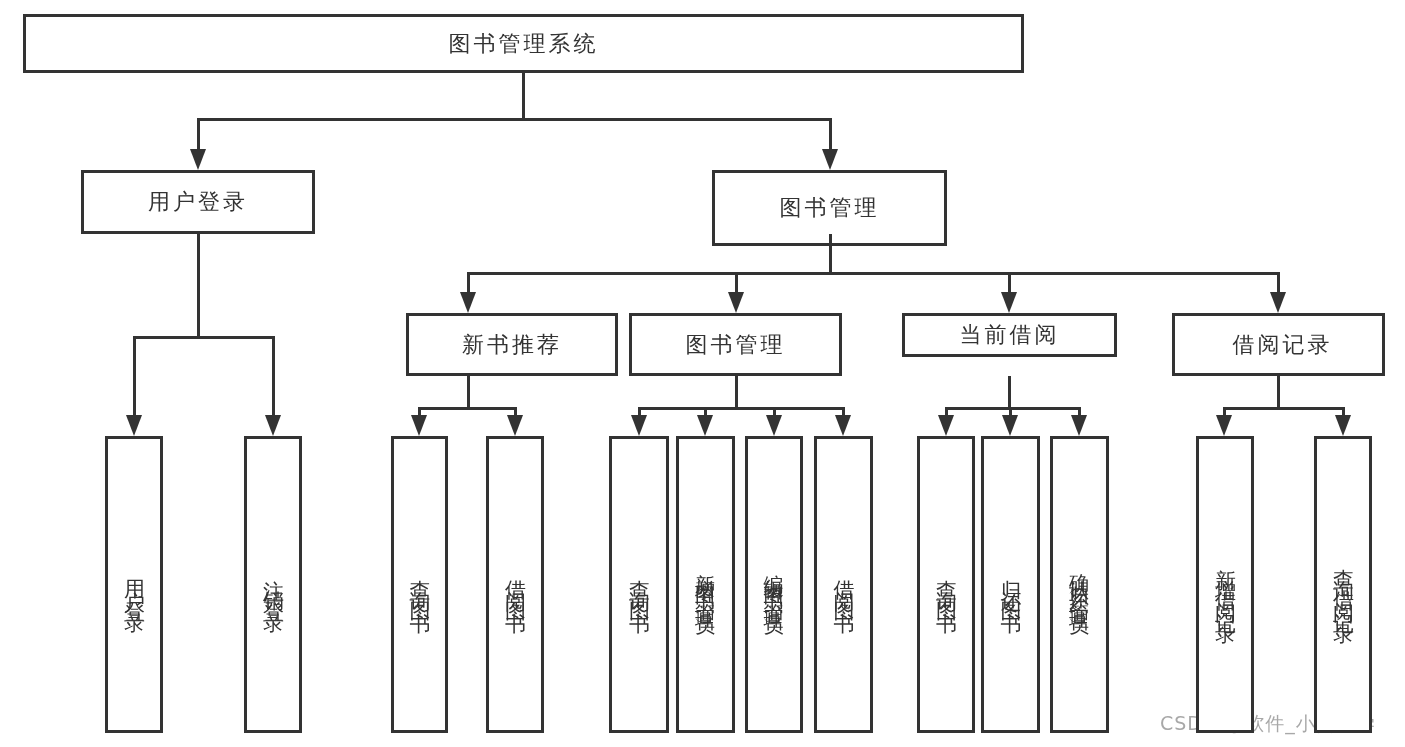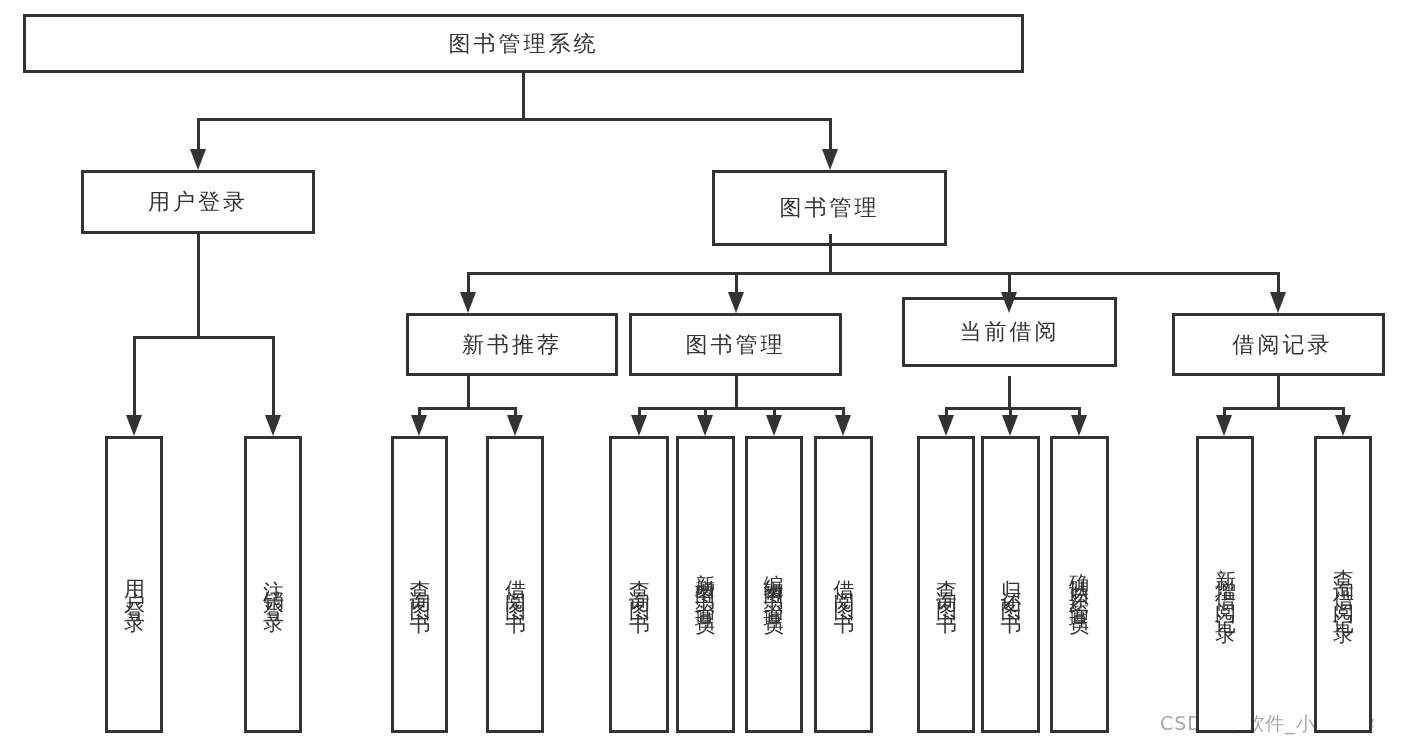--- a/index.html
+++ b/index.html
@@ -71,21 +71,21 @@
 </head>
 <body>
 
 <div id="diagram">
   <div class="watermark">CSDN @软件_小贺同学</div>
 <div class="node h" style="left: 23px; top: 14px; width: 1001px; height: 59px;">图书管理系统</div>
     <div class="node h" style="left: 81px; top: 170px; width: 234px; height: 64px;">用户登录</div>
     <div class="node h" style="left: 712px; top: 170px; width: 235px; height: 76px;">图书管理</div>
     <div class="node h" style="left: 362px; top: 313px; width: 212px; height: 63px; margin-left: 44px;">新书推荐</div>
     <div class="node h" style="left: 629px; top: 313px; width: 213px; height: 63px;">图书管理</div>
-    <div class="node h" style="left: 902px; top: 297px; width: 215px; height: 70px; font-family: Liberation Mono, monospace;">当前借阅</div>
+    <div class="node h" style="left: 902px; top: 313px; width: 215px; height: 44px; font-family: Liberation Mono, monospace;">当前借阅</div>
     <div class="node h" style="left: 1172px; top: 313px; width: 213px; height: 63px; padding-left: 8px;">借阅记录</div>
     <div class="node v" style="left: 105px; top: 436px; width: 58px; height: 297px;">用户登录</div>
     <div class="node v" style="left: 244px; top: 436px; width: 58px; height: 297px;">注销登录</div>
     <div class="node v" style="left: 391px; top: 436px; width: 57px; height: 297px;">查询图书</div>
     <div class="node v" style="left: 486px; top: 436px; width: 58px; height: 297px;">借阅图书</div>
     <div class="node v" style="left: 609px; top: 436px; width: 60px; height: 297px;">查询图书</div>
     <div class="node v long" style="left: 676px; top: 436px; width: 59px; height: 297px;">新增图书（管理员）</div>
     <div class="node v long" style="left: 745px; top: 436px; width: 58px; height: 297px;">编辑图书（管理员）</div>
     <div class="node v" style="left: 814px; top: 436px; width: 59px; height: 297px;">借阅图书</div>
     <div class="node v" style="left: 917px; top: 436px; width: 58px; height: 297px;">查询图书</div>

